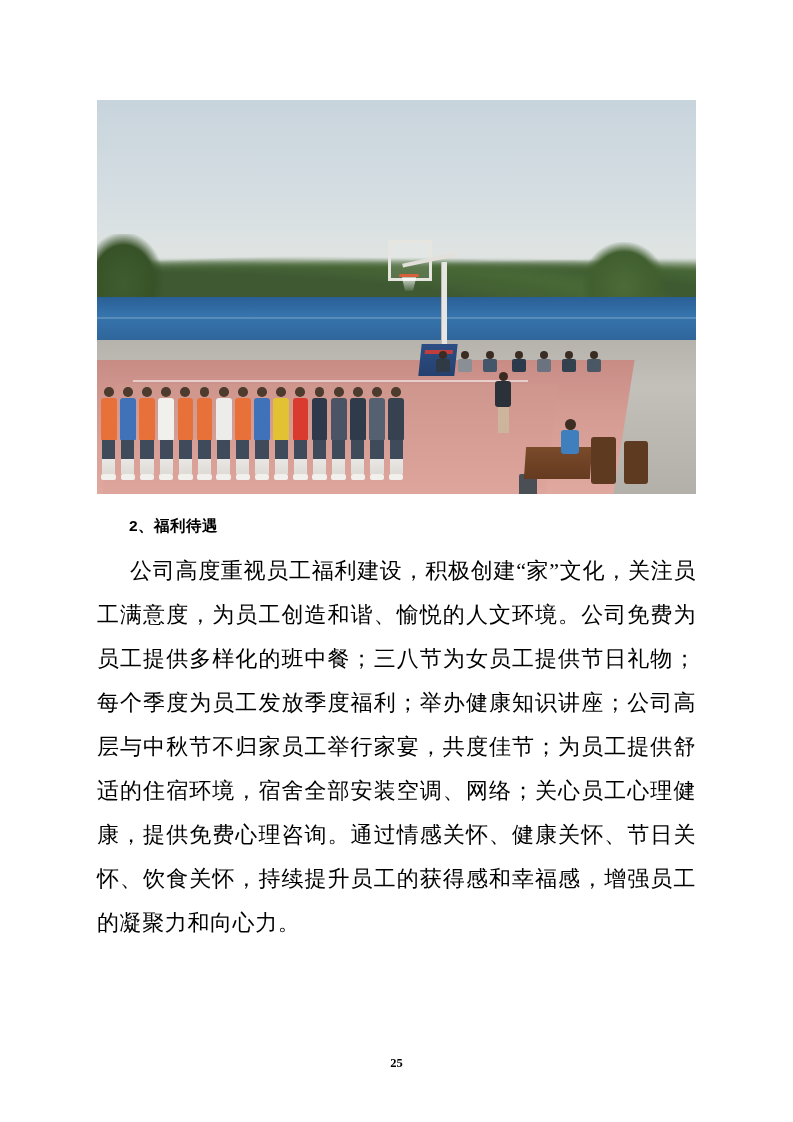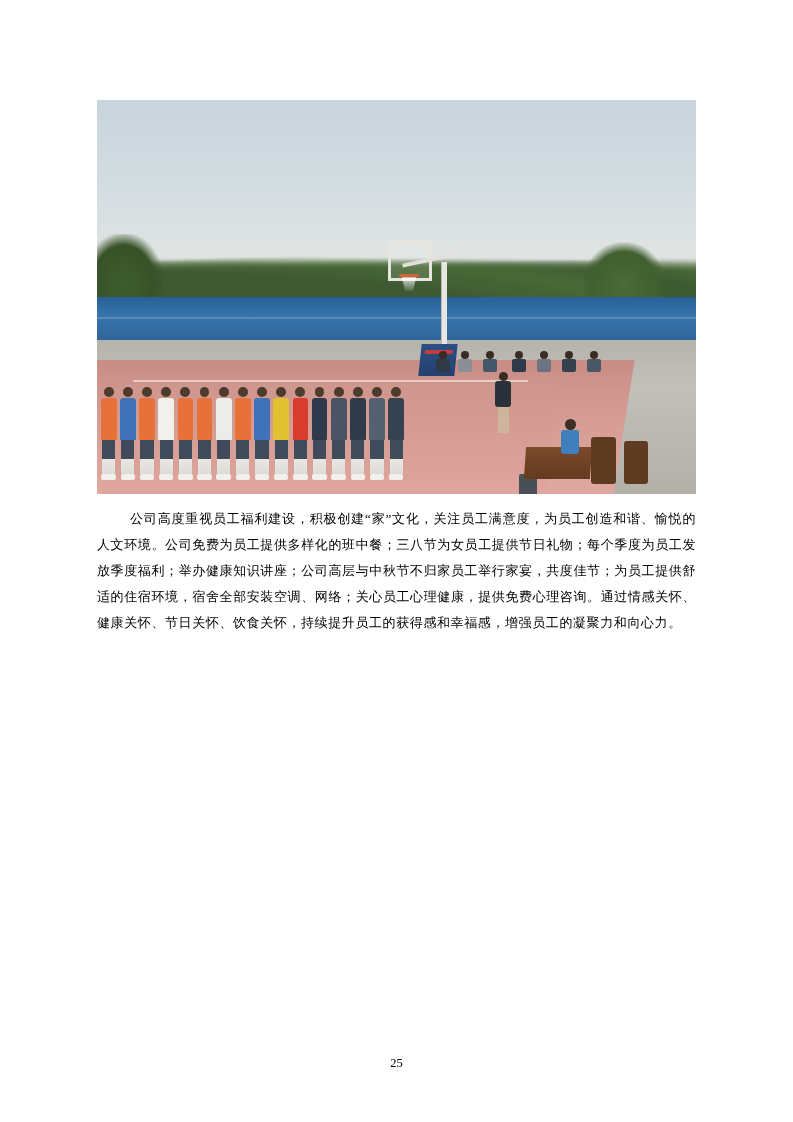--- a/index.html
+++ b/index.html
@@ -284,37 +284,38 @@
   
   .heading {
     font-family: "Liberation Sans", sans-serif;
     font-weight: bold;
     font-size: 15.5px;
     margin: 22px 0 0 0;
     padding-left: 32px;
     letter-spacing: 0.5px;
   }
   p.body-text {
-    font-size: 13px;
+    font-size: 22px;
     line-height: 2.0;
     margin: 12px 0 0 0;
     text-indent: 33px;
     text-align: justify;
     text-justify: inter-ideograph;
     letter-spacing: 0.6px;
   }
   .page-number {
     position: absolute;
     left: 0;
     right: 0;
     top: 1056px;
     text-align: center;
     font-size: 12.5px;
     font-family: "Liberation Serif", serif;
     color: #000;
+    font-weight: bold;
   }
 </style>
 </head>
 <body>
 
 <div class="page">
   <div class="content">
 
     <div class="photo-wrap">
       <div class="photo">
@@ -474,18 +475,19 @@
         <div class="table"></div>
         <div class="judge">
           <div class="head"></div>
             <div class="body"></div>
         </div>
         <div class="chair1"></div>
         <div class="chair2"></div>
       </div>
     </div>
 
+    <h2 class="heading">2、福利待遇</h2>
 
     <p class="body-text">公司高度重视员工福利建设，积极创建“家”文化，关注员工满意度，为员工创造和谐、愉悦的人文环境。公司免费为员工提供多样化的班中餐；三八节为女员工提供节日礼物；每个季度为员工发放季度福利；举办健康知识讲座；公司高层与中秋节不归家员工举行家宴，共度佳节；为员工提供舒适的住宿环境，宿舍全部安装空调、网络；关心员工心理健康，提供免费心理咨询。通过情感关怀、健康关怀、节日关怀、饮食关怀，持续提升员工的获得感和幸福感，增强员工的凝聚力和向心力。</p>
   </div>
 
   <div class="page-number">25</div>
 </div>
 
 </body></html>

